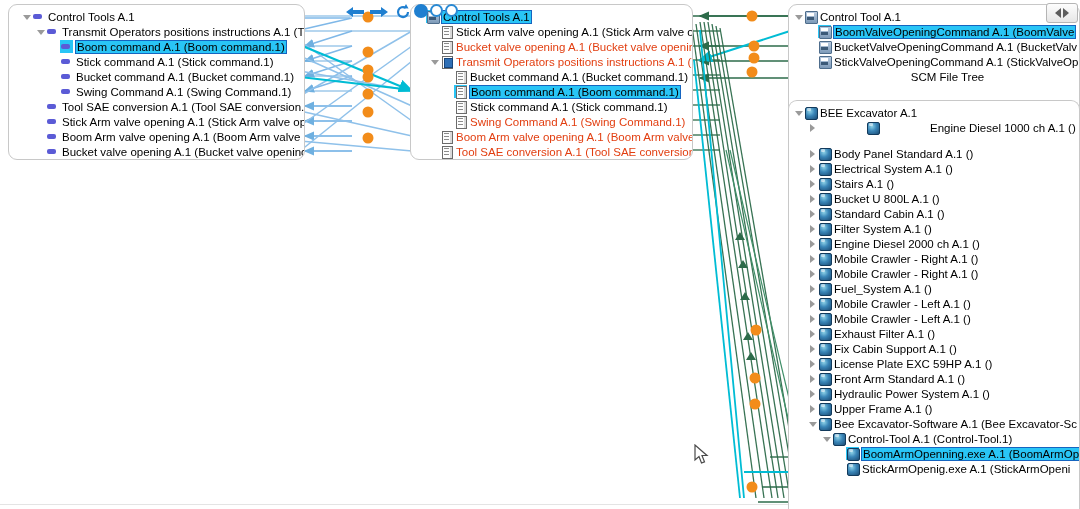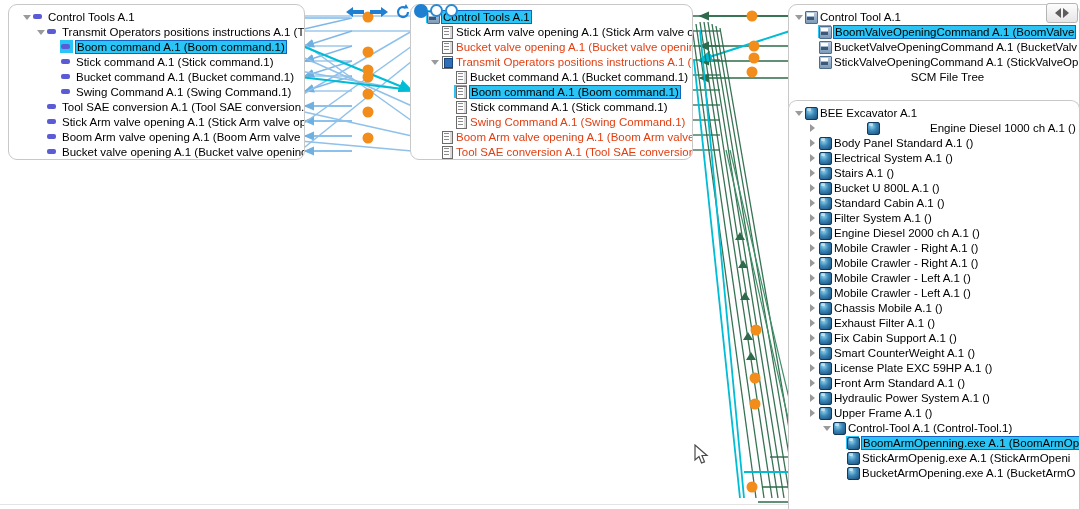--- a/index.html
+++ b/index.html
@@ -412,21 +412,21 @@
         <div class="row" style="padding-left: 4px;">
           <span class="tw down"></span>
           <span class="ic ic-cube"></span>
           <span class="lbl">BEE Excavator A.1</span>
         </div>
         <div class="row" style="padding-left: 18px; gap: 48px;">
           <span class="tw right"></span>
           <span class="ic ic-cube"></span>
           <span class="lbl">Engine Diesel 1000 ch A.1 ()</span>
         </div>
-        <div class="row" style="padding-left: 18px;">
+        <div class="row" style="padding-left: 18px; margin-top: 11px;">
           <span class="tw right"></span>
           <span class="ic ic-cube"></span>
           <span class="lbl">Body Panel Standard A.1 ()</span>
         </div>
         <div class="row" style="padding-left: 18px;">
           <span class="tw right"></span>
           <span class="ic ic-cube"></span>
           <span class="lbl">Electrical System A.1 ()</span>
         </div>
         <div class="row" style="padding-left: 18px;">
@@ -460,86 +460,81 @@
           <span class="lbl">Mobile Crawler - Right A.1 ()</span>
         </div>
         <div class="row" style="padding-left: 18px;">
           <span class="tw right"></span>
           <span class="ic ic-cube"></span>
           <span class="lbl">Mobile Crawler - Right A.1 ()</span>
         </div>
         <div class="row" style="padding-left: 18px;">
           <span class="tw right"></span>
           <span class="ic ic-cube"></span>
+          <span class="lbl">Fuel_System A.1 ()</span>
+        </div>
+        <div class="row" style="padding-left: 18px;">
+          <span class="tw right"></span>
+          <span class="ic ic-cube"></span>
           <span class="lbl">Mobile Crawler - Left A.1 ()</span>
         </div>
         <div class="row" style="padding-left: 18px;">
           <span class="tw right"></span>
           <span class="ic ic-cube"></span>
           <span class="lbl">Mobile Crawler - Left A.1 ()</span>
         </div>
         <div class="row" style="padding-left: 18px;">
           <span class="tw right"></span>
           <span class="ic ic-cube"></span>
-          <span class="lbl">Chassis Mobile A.1 ()</span>
-        </div>
-        <div class="row" style="padding-left: 18px;">
-          <span class="tw right"></span>
-          <span class="ic ic-cube"></span>
           <span class="lbl">Exhaust Filter A.1 ()</span>
         </div>
         <div class="row" style="padding-left: 18px;">
           <span class="tw right"></span>
           <span class="ic ic-cube"></span>
           <span class="lbl">Fix Cabin Support A.1 ()</span>
         </div>
         <div class="row" style="padding-left: 18px;">
           <span class="tw right"></span>
           <span class="ic ic-cube"></span>
-          <span class="lbl">Smart CounterWeight A.1 ()</span>
-        </div>
-        <div class="row" style="padding-left: 18px;">
-          <span class="tw right"></span>
-          <span class="ic ic-cube"></span>
           <span class="lbl">License Plate EXC 59HP A.1 ()</span>
         </div>
         <div class="row" style="padding-left: 18px; align-items: center;">
           <span class="tw right"></span>
           <span class="ic ic-cube"></span>
           <span class="lbl">Front Arm Standard A.1 ()</span>
         </div>
         <div class="row" style="padding-left: 18px;">
           <span class="tw right"></span>
           <span class="ic ic-cube"></span>
           <span class="lbl">Hydraulic Power System A.1 ()</span>
         </div>
         <div class="row" style="padding-left: 18px;">
           <span class="tw right"></span>
           <span class="ic ic-cube"></span>
           <span class="lbl">Upper Frame A.1 ()</span>
+        </div>
+        <div class="row" style="padding-left: 18px;">
+          <span class="tw down"></span>
+          <span class="ic ic-cube"></span>
+          <span class="lbl">Bee Excavator-Software A.1 (Bee Excavator-Sc</span>
         </div>
         <div class="row" style="padding-left: 32px;">
           <span class="tw down"></span>
           <span class="ic ic-cube"></span>
           <span class="lbl">Control-Tool A.1 (Control-Tool.1)</span>
         </div>
         <div class="row sel" style="padding-left: 46px; background: transparent;">
           <span class="tw"></span>
           <span class="ic ic-cube" style="background: rgb(41, 197, 246);"></span>
           <span class="lbl" style="background: rgb(41, 197, 246); outline: rgb(21, 101, 192) solid 1px; padding: 0px 1px;">BoomArmOpenning.exe A.1 (BoomArmOp</span>
         </div>
         <div class="row" style="padding-left: 46px;">
           <span class="tw"></span>
           <span class="ic ic-cube"></span>
           <span class="lbl">StickArmOpenig.exe A.1 (StickArmOpeni</span>
-        </div>
-        <div class="row" style="padding-left: 46px;">
-          <span class="tw"></span>
-          <span class="ic ic-cube"></span>
-          <span class="lbl">BucketArmOpening.exe A.1 (BucketArmO</span>
         </div>
       </div>
   </div>
 
   <div class="tbar" style="left:344px;top:3px;width:120px;height:20px;">
 
     <svg style="position:absolute;left:0;top:2px;" width="22" height="14" viewBox="0 0 22 14">
       <path d="M9,2 L2,7 L9,12 L9,9 L20,9 L20,5 L9,5 Z" fill="#1f7fd0"></path>
     </svg>
 

